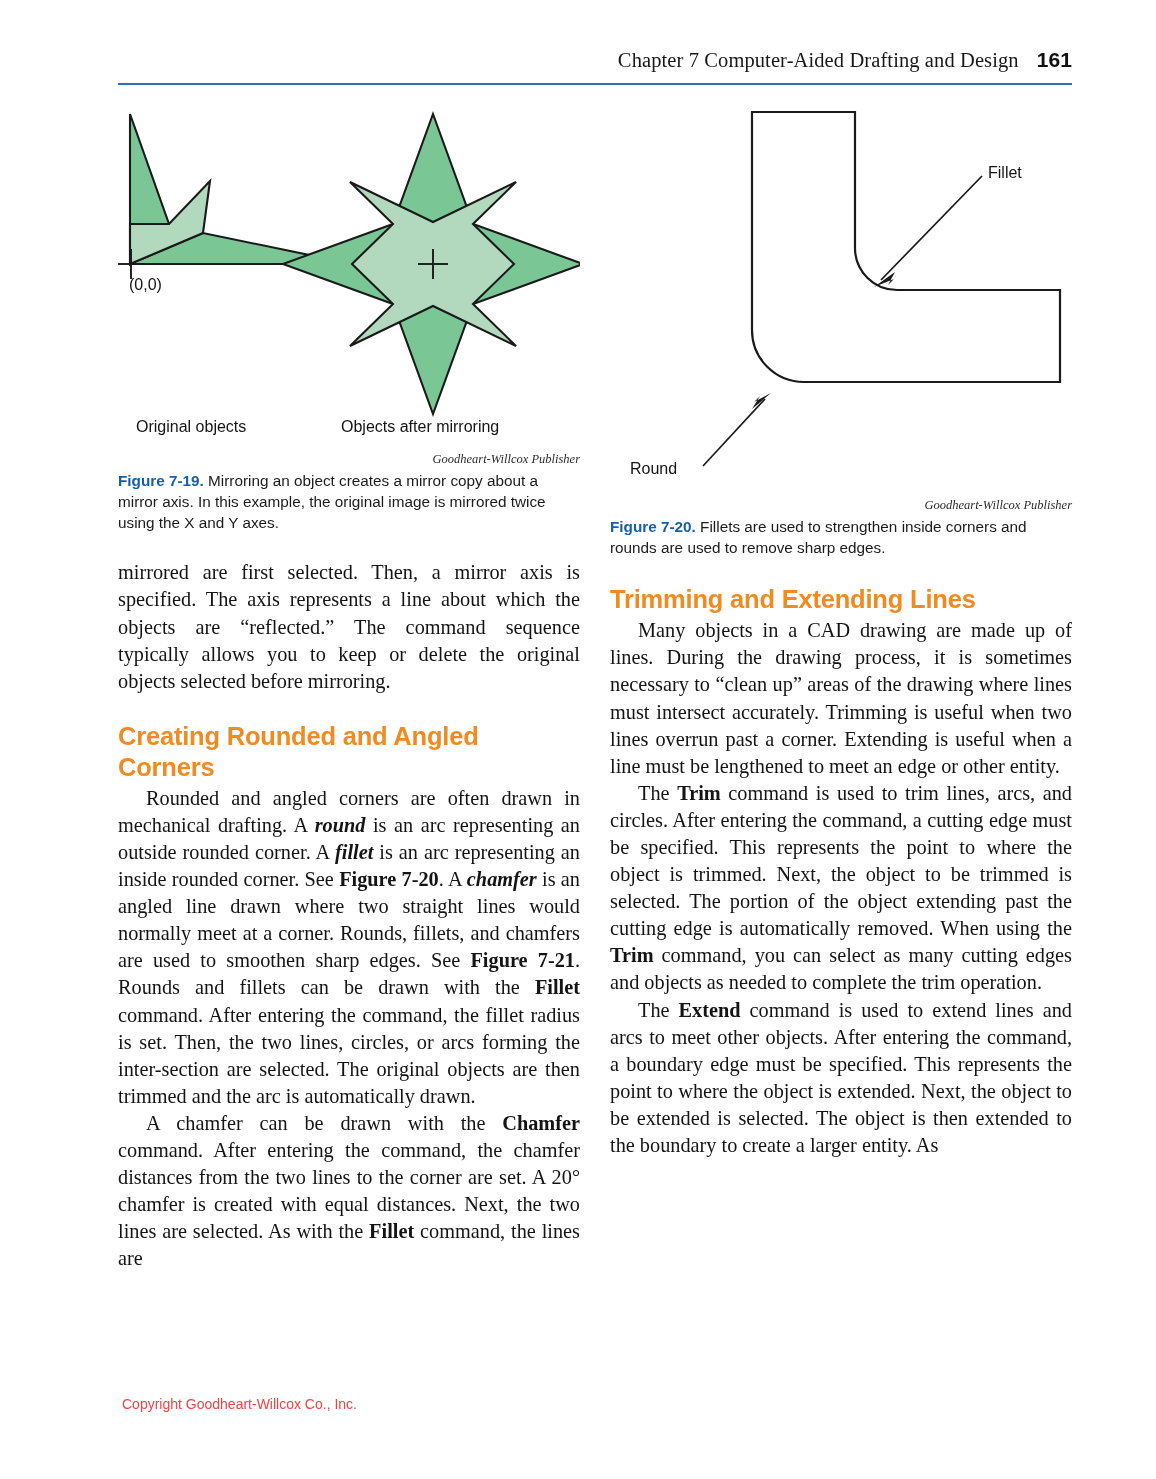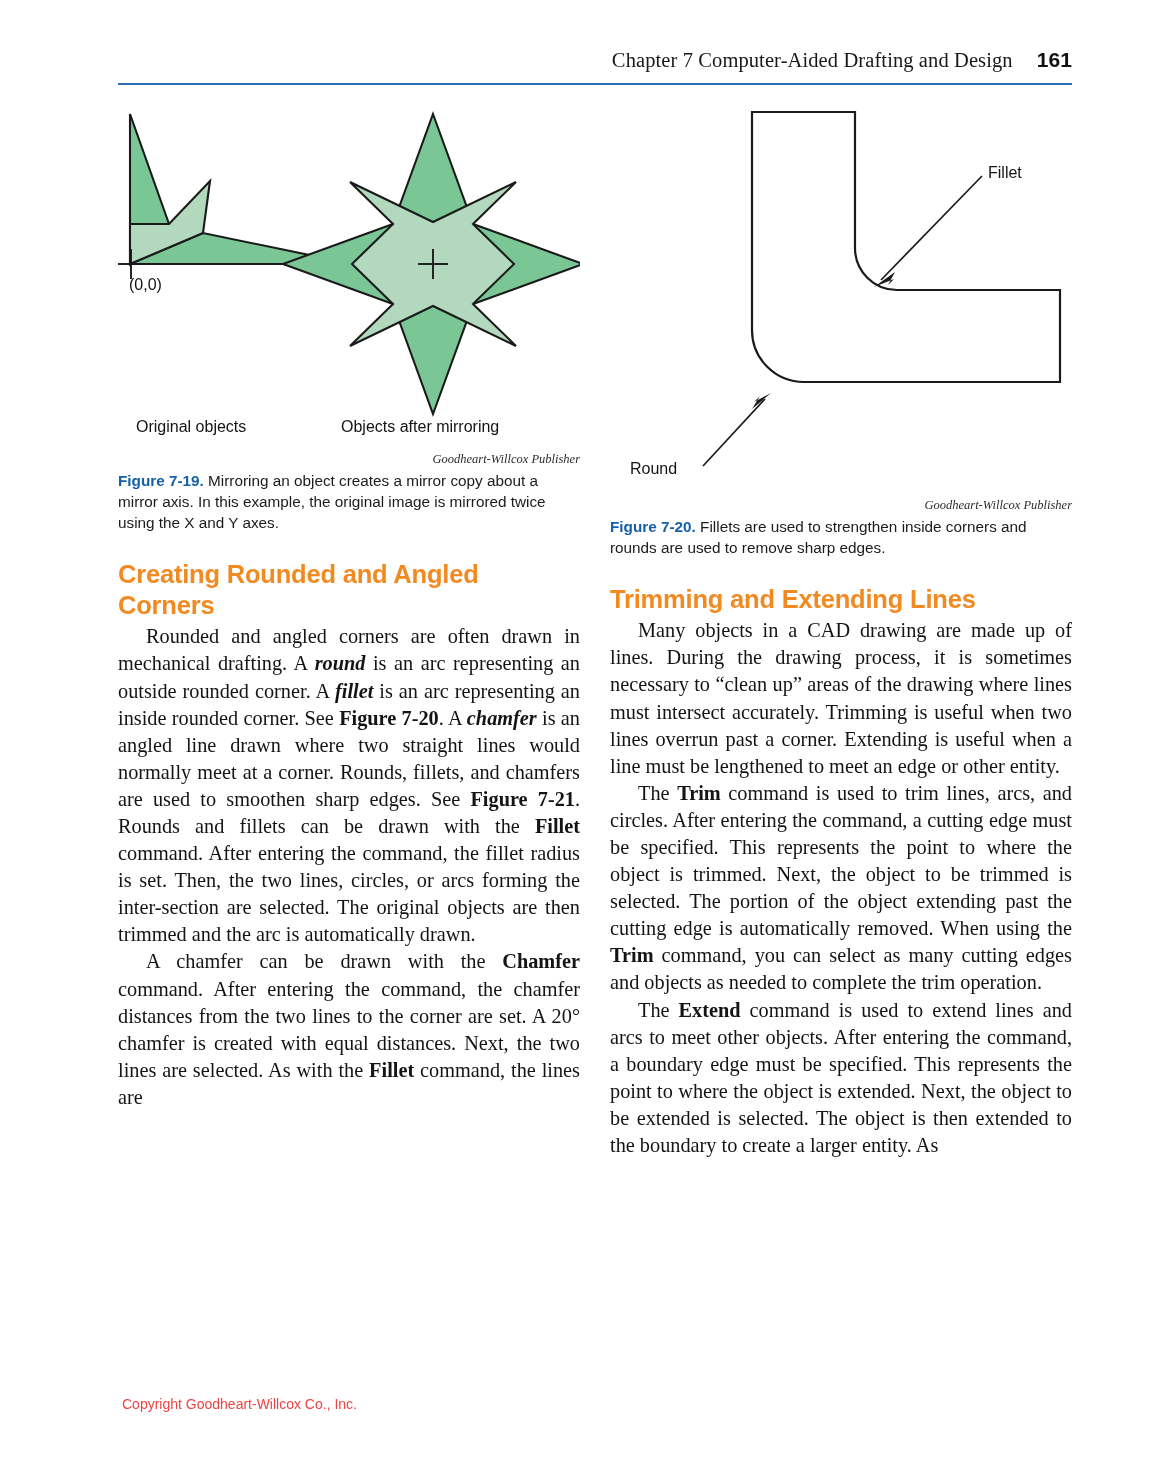--- a/index.html
+++ b/index.html
@@ -28,21 +28,21 @@
     font-size: 20.5px;
     letter-spacing: .1px;
     color: #181818;
     white-space: nowrap;
   }
   #running-head .chap { }
   #running-head .pgnum {
     font-family: "Liberation Sans", sans-serif;
     font-weight: bold;
     font-size: 21px;
-    margin-left: 24px;
+    margin-left: 18px;
     color: #111;
   }
   #head-rule {
     position: absolute;
     left: 118px;
     top: 83px;
     width: 954px;
     height: 2px;
     background: #2f6fb5;
   }
@@ -169,20 +169,21 @@
     <div class="art-label" style="left:223px; top:322px;">Objects after mirroring</div>
   </div>
 
   <div class="credit">Goodheart-Willcox Publisher</div>
 
   <div class="fig-caption">
     <span class="fignum">Figure 7-19.</span><span> Mirroring an object creates a mirror copy about a mirror axis. In this example, the original image is mirrored twice using the X and Y axes.</span>
   </div>
 
   <div style="margin-top:26px;">
+    <p class="body">mirrored are first selected. Then, a mirror axis is specified. The axis represents a line about which the objects are “reflected.” The command sequence typically allows you to keep or delete the original objects selected before mirroring.</p>
 
     <h2 class="section">Creating Rounded and Angled Corners</h2>
 
     <p class="body indent"><span>Rounded and angled corners are often drawn in mechanical drafting. A </span><i class="term">round</i><span> is an arc representing an outside rounded corner. A </span><i class="term">fillet</i><span> is an arc representing an inside rounded corner. See </span><b class="cmd">Figure 7-20</b><span>. A </span><i class="term">chamfer</i><span> is an angled line drawn where two straight lines would normally meet at a corner. Rounds, fillets, and chamfers are used to smoothen sharp edges. See </span><b class="cmd">Figure 7-21</b><span>. Rounds and fillets can be drawn with the </span><b class="cmd">Fillet</b><span> command. After entering the command, the fillet radius is set. Then, the two lines, circles, or arcs forming the inter-section are selected. The original objects are then trimmed and the arc is automatically drawn.</span></p>
 
     <p class="body indent"><span>A chamfer can be drawn with the </span><b class="cmd">Chamfer</b><span> command. After entering the command, the chamfer distances from the two lines to the corner are set. A 20° chamfer is created with equal distances. Next, the two lines are selected. As with the </span><b class="cmd">Fillet</b><span> command, the lines are</span></p>
   </div>
 </div>
 
 <div class="col" id="col-right">

